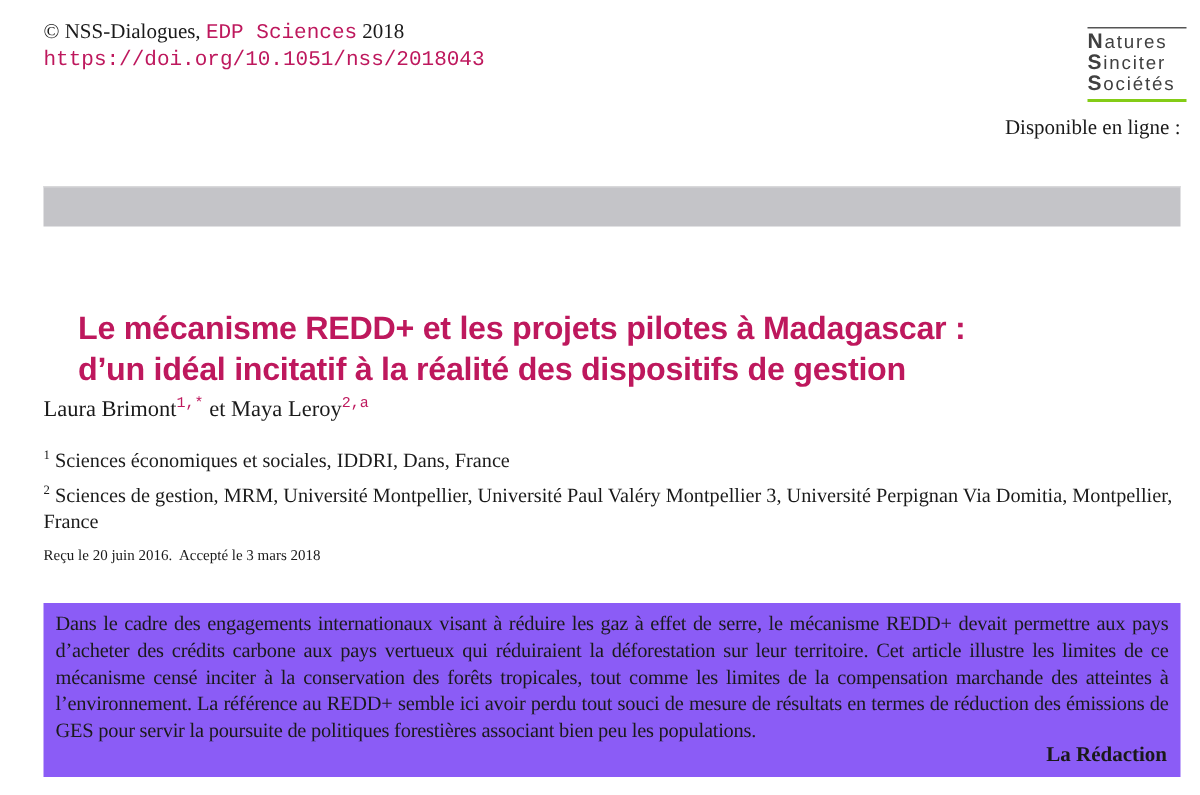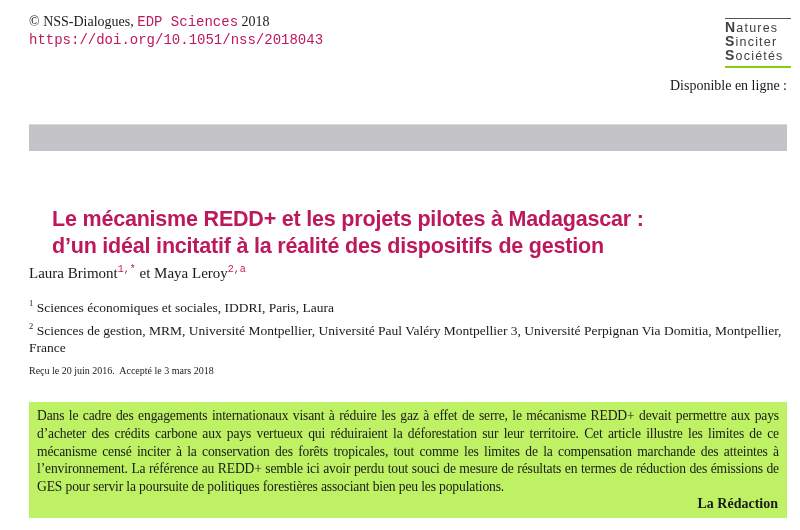--- a/index.html
+++ b/index.html
@@ -26,21 +26,21 @@
     font-family: "Liberation Sans", sans-serif; font-weight: bold; font-size: 21.5px; line-height: 27px; color: #be185d;
     letter-spacing: -0.2px;
   }
   .authors { position: absolute; left: 29px; top: 263px; font-size: 15px; }
   .authors sup { color: #2b2fa0; font-size: 10px; }
   .affiliations { position: absolute; left: 29px; top: 294px; width: 760px; font-size: 13.5px; line-height: 18px; }
   .affiliations sup { font-size: 8.5px; }
   .dates { position: absolute; left: 29px; top: 365px; font-size: 10px; }
   .abstract-box {
     position: absolute; left: 29px; top: 402px; width: 758px; height: 116px;
-    background: #bef264; box-sizing: border-box; padding: 5px 8px 0 8px;
+    background: #8b5cf6; box-sizing: border-box; padding: 5px 8px 0 8px;
   }
   .abstract-text { font-size: 13.6px; line-height: 17.8px; text-align: justify; margin: 0; letter-spacing: -0.15px; }
   .signature { position: absolute; right: 9px; bottom: 6px; font-weight: bold; font-size: 14px; }
 </style>
 </head>
 <body>
 
 <div class="journal-meta">
   <div><span>© NSS-Dialogues, </span><a class="link">EDP Sciences</a> <span>2018</span></div>
   <div><a class="link">https://doi.org/10.1051/nss/2018043</a></div>
@@ -61,21 +61,21 @@
 <h1 class="title">
   <span>Le mécanisme REDD+ et les projets pilotes à Madagascar :</span><br>
   <span>d’un idéal incitatif à la réalité des dispositifs de gestion</span>
 </h1>
 
 <div class="authors">
   <span>Laura Brimont</span><sup><a class="link">1,*</a></sup><span> et </span><span>Maya Leroy</span><sup><a class="link">2,a</a></sup>
 </div>
 
 <div class="affiliations">
-  <div><sup>1</sup> <span>Sciences économiques et sociales, IDDRI, Paris, Laura</span></div>
+  <div><sup>1</sup> <span>Sciences économiques et sociales, IDDRI, Dans, France</span></div>
   <div><sup>2</sup> <span>Sciences de gestion, MRM, Université Montpellier, Université Paul Valéry Montpellier 3, Université Perpignan Via Domitia, Montpellier, France</span></div>
 </div>
 
 <div class="dates" style="white-space:pre">Reçu le 20 juin 2016.  Accepté le 3 mars 2018</div>
 
 <div class="abstract-box">
   <p class="abstract-text">Dans le cadre des engagements internationaux visant à réduire les gaz à effet de serre, le mécanisme REDD+ devait permettre aux pays d’acheter des crédits carbone aux pays vertueux qui réduiraient la déforestation sur leur territoire. Cet article illustre les limites de ce mécanisme censé inciter à la conservation des forêts tropicales, tout comme les limites de la compensation marchande des atteintes à l’environnement. La référence au REDD+ semble ici avoir perdu tout souci de mesure de résultats en termes de réduction des émissions de GES pour servir la poursuite de politiques forestières associant bien peu les populations.</p>
   <div class="signature">La Rédaction</div>
 </div>
 

